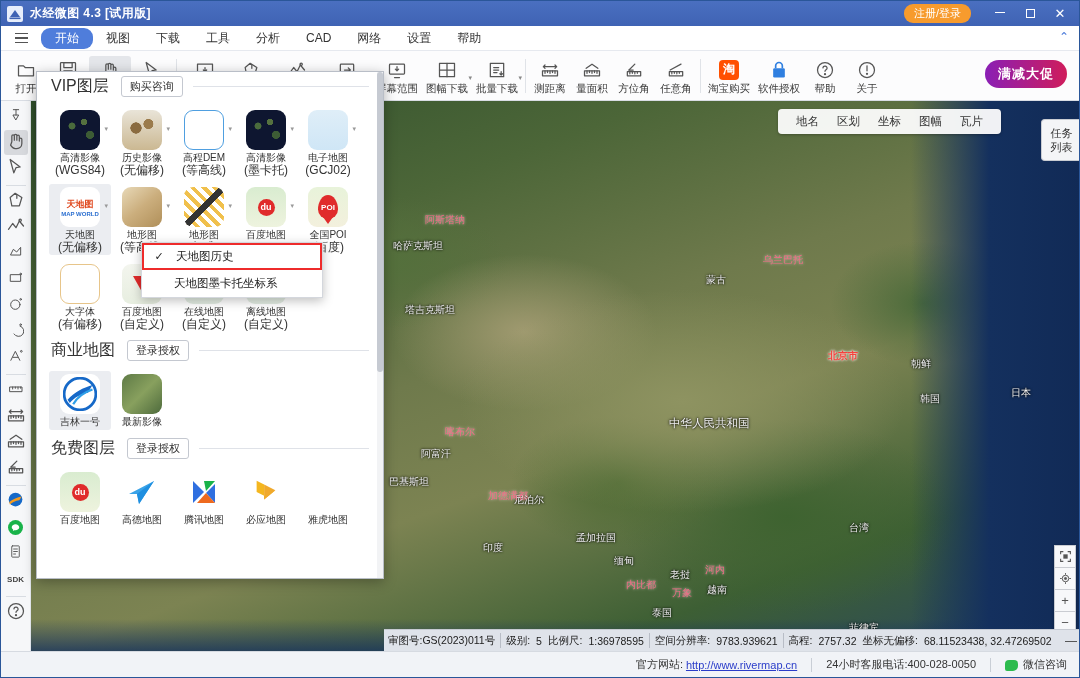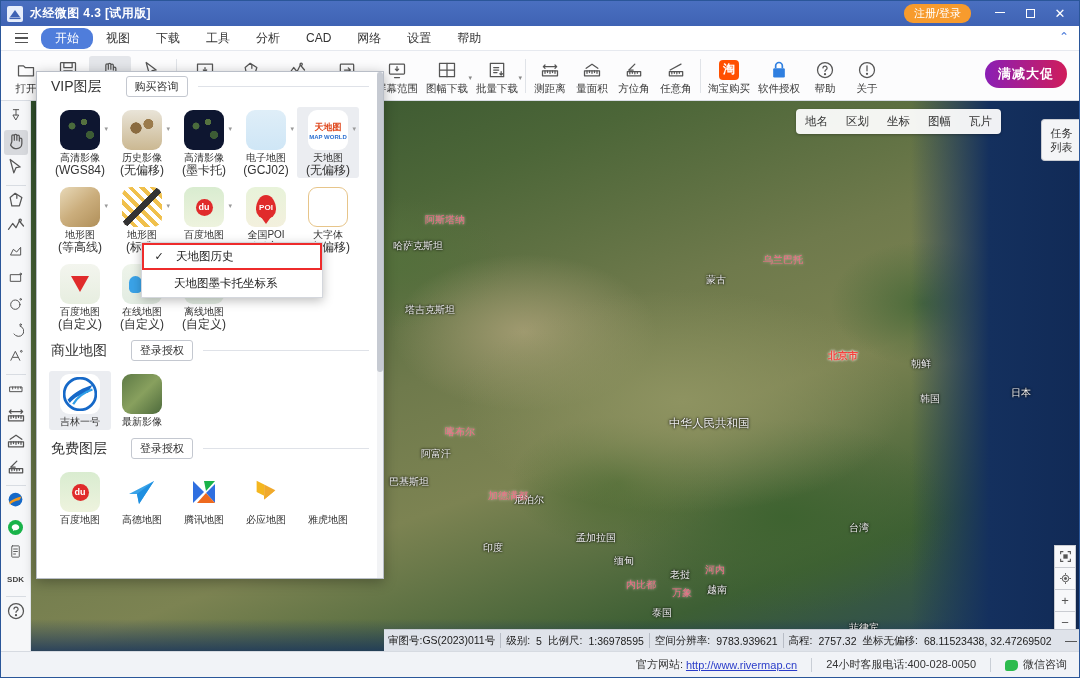--- a/index.html
+++ b/index.html
@@ -243,21 +243,21 @@
     white-space: nowrap;
   }
   .type-switch .ts.on { background: #e2e4e8; }
 
   
   .right-switch {
     position: absolute; right: 80px; top: 8px;
     background: rgba(252,252,252,.95);
     border-radius: 4px;
     display: flex; align-items: center;
-    padding: 3px 0;
+    padding: 3px 9px;
     box-shadow: 0 1px 3px rgba(0,0,0,.28);
     justify-content: flex-end;
   }
   .right-switch .ts {
     font-size: 11.5px; color: #333;
     padding: 2px 9px; border-radius: 10px;
     white-space: nowrap;
   }
   .task-list {
     position: absolute; right: 0px; top: 18px;
@@ -342,21 +342,21 @@
     font-size: 11.5px; color: #333;
     padding: 3px 9px; border-radius: 3px;
     white-space: nowrap;
   }
   .panel-tabs .pt.on { background: #4f7ddb; color: #fff; }
 
   .sec-head {
     display: flex; align-items: center;
     padding: 0 14px; margin-top: 4px; margin-bottom: 4px;
   }
-  .sec-head .st { font-size: 14px; color: #333; white-space: nowrap; margin-right: 24px; }
+  .sec-head .st { font-size: 16px; color: #333; white-space: nowrap; margin-right: 12px; }
   .sec-head .sbtn {
     font-size: 11px; color: #333;
     border: 1px solid #c4c8d0; border-radius: 3px;
     padding: 2px 8px; background: #fff;
     white-space: nowrap;
   }
   .sec-head .sline { flex: 1; height: 1px; background: #dfe2e8; margin-left: 10px; }
 
   .grid {
     display: flex; flex-wrap: wrap;
@@ -1009,20 +1009,26 @@
             <div class="cap">高清影像</div>
             <div class="cap2">(WGS84)</div>
           </div>
           <div class="cell">
             <div class="tile t-hist"></div>
             <div class="dd">▾</div>
             <div class="cap">历史影像</div>
             <div class="cap2">(无偏移)</div>
           </div>
           <div class="cell">
+            <div class="tile t-dem">D</div>
+            <div class="dd">▾</div>
+            <div class="cap">高程DEM</div>
+            <div class="cap2">(等高线)</div>
+          </div>
+          <div class="cell">
             <div class="tile t-sat"></div>
             <div class="dd">▾</div>
             <div class="cap">高清影像</div>
             <div class="cap2">(墨卡托)</div>
           </div>
           <div class="cell">
             <div class="tile t-gcj"></div>
             <div class="dd">▾</div>
             <div class="cap">电子地图</div>
             <div class="cap2">(GCJ02)</div>

